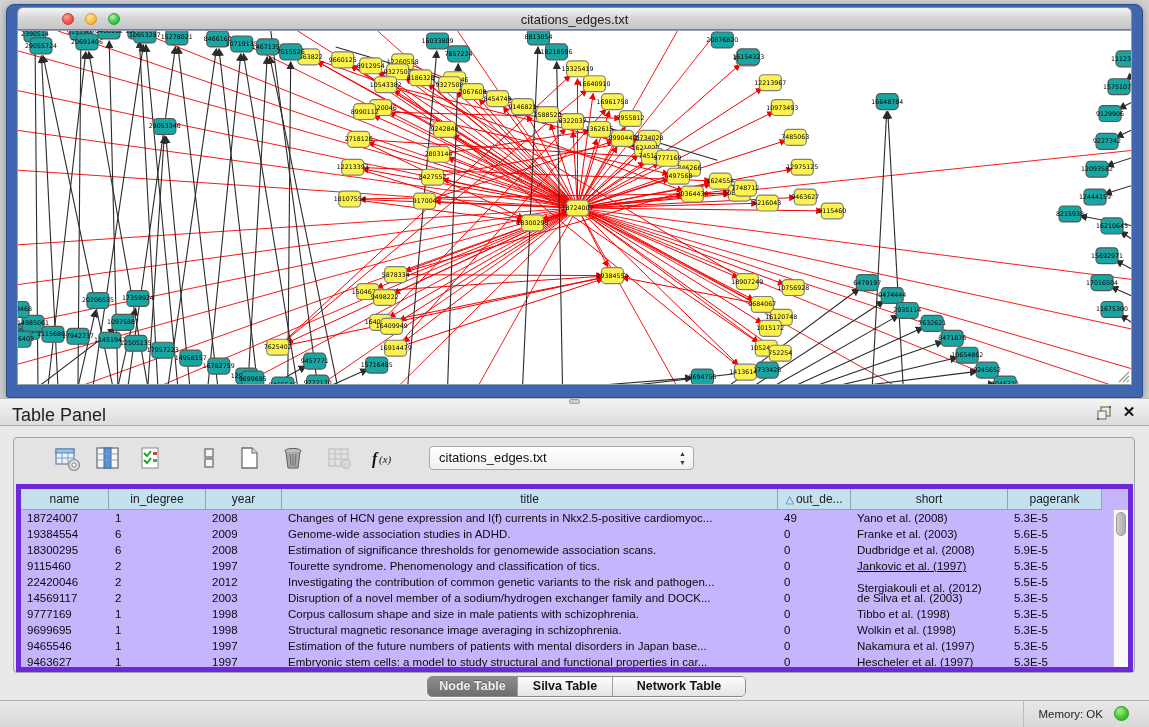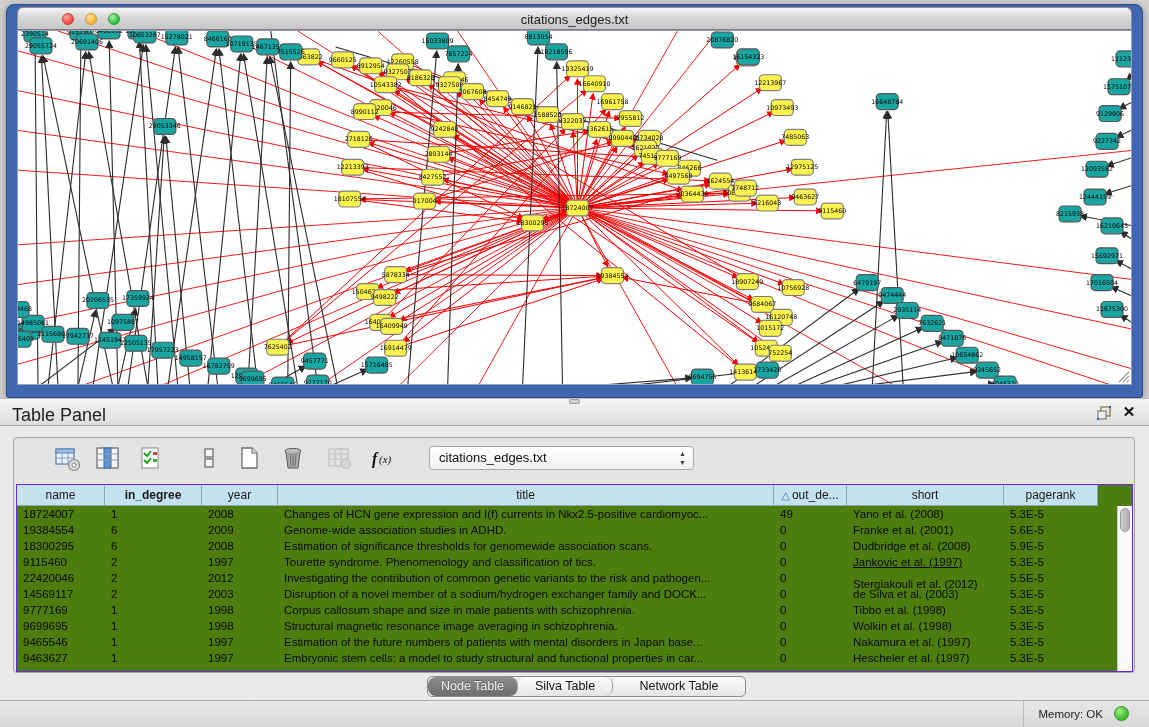--- a/index.html
+++ b/index.html
@@ -38,40 +38,40 @@
     background:#e3e3e3; border:1px solid #a3a3a3; border-radius:4px; }
   #toolbar { position:absolute; left:0; top:5px; height:34px; width:100%; }
   .tb-icon { position:absolute; top:2px; width:28px; height:28px; cursor:default; }
   #combo { position:absolute; left:415px; top:3px; width:265px; height:24px;
     background:linear-gradient(#ffffff,#f0f0f0); border:1px solid #a9a9a9; border-radius:4px;
     font-size:13px; color:#111; line-height:22px; padding-left:9px; }
   #combo .stepper { position:absolute; right:7px; top:2px; font-size:7px; line-height:9px;
     color:#3a3a3a; text-align:center; }
 
   #viewport { position:absolute; left:2px; top:46px; width:1117px; height:188px;
-    background:#4d7c0f; border:1px solid #6d28d9; overflow:hidden; }
+    background:#c4b5fd; border:5px solid #6d28d9; overflow:hidden; }
   #thead { position:absolute; left:0; top:0; height:21px; display:flex; }
   .th { height:21px; background:#c4e1ee; border-right:1px solid #8fa6b0; border-bottom:1px solid #8fa6b0;
     font-size:12px; color:#1b1b1b; text-align:center; line-height:20px; overflow:hidden; white-space:nowrap; }
   .th:first-child { border-left:none; }
   .sort-tri { color:#3a76b0; font-size:11px; margin-right:2px; }
   #tbody { position:absolute; left:0; top:21px; }
   .tr { display:flex; height:16px; }
   .td { height:16px; font-size:11.5px; color:#0a0a0a; line-height:16px; padding-left:6px;
     overflow:hidden; white-space:nowrap; }
   #vscroll { position:absolute; right:0; top:21px; bottom:0; width:15px;
     background:#fafafa; border-left:1px solid #cccccc; }
   #vthumb { position:absolute; left:2px; top:2px; width:10px; height:24px; border-radius:6px;
     background:linear-gradient(90deg,#cfcfcf,#ababab); border:1px solid #9a9a9a; }
 
   #tabs { position:absolute; left:427px; top:250px; height:21px; display:flex;
     border:1px solid #8a8a8a; border-radius:5px; overflow:hidden;
     box-shadow:0 1px 1px rgba(255,255,255,.8), inset 0 1px 0 rgba(255,255,255,.5); }
-  .tab { height:100%; font-size:12.5px; font-weight:400; color:#141414; text-align:center;
-    line-height:19px; background:linear-gradient(#fdfdfd,#e4e4e4); border-right:1px solid #a0a0a0;border-radius:8px; }
+  .tab { height:100%; font-size:12.5px; font-weight:700; color:#141414; text-align:center;
+    line-height:19px; background:linear-gradient(#fdfdfd,#e4e4e4); border-right:1px solid #a0a0a0; }
   .tab:last-child { border-right:none; }
   .tab.sel { background:linear-gradient(#8d8d8d,#6e6e6e); color:#efefef; text-shadow:0 -1px 0 rgba(0,0,0,.3); }
 
   #statusbar { position:absolute; left:0; top:700px; width:1149px; height:27px;
     background:linear-gradient(#e8e8e8,#d8d8d8); border-top:1px solid #b0b0b0; }
   #statusbar .vdiv { position:absolute; left:1023px; top:0; width:1px; height:100%; background:#bcbcbc; }
   #mem-label { position:absolute; right:46px; top:7px; font-size:11.5px; color:#1e1e1e; }
   #mem-led { position:absolute; right:20px; top:5px; width:15px; height:15px; border-radius:50%;
     background:radial-gradient(circle at 35% 30%, #a8ef84, #44c233 60%, #2ea022);
     border:1px solid #2f9426; }
@@ -615,21 +615,21 @@
       </svg>
       <div id="combo">
         <span>citations_edges.txt</span>
         <span class="stepper">▲<br>▼</span>
       </div>
     </div>
 
     <div id="viewport">
       <div id="thead">
           <div class="th" style="width: 88px;">name</div>
-          <div class="th" style="width: 97px; font-weight: bold;">in_degree</div>
+          <div class="th" style="width: 97px;">in_degree</div>
           <div class="th" style="width: 76px;">year</div>
           <div class="th" style="width: 496px;">title</div>
           <div class="th" style="width: 73px;"><span class="sort-tri">△</span>out_de...</div>
           <div class="th" style="width: 157px;">short</div>
           <div class="th" style="width: 94px;">pagerank</div>
         </div>
       <div id="tbody">
           <div class="tr">
             <div class="td" style="width: 88px;">18724007</div>
             <div class="td" style="width: 97px;">1</div>
@@ -638,21 +638,21 @@
             <div class="td" style="width: 73px;">49</div>
             <div class="td" style="width: 157px;">Yano et al. (2008)</div>
             <div class="td" style="width: 94px;">5.3E-5</div>
           </div>
           <div class="tr">
             <div class="td" style="width: 88px;">19384554</div>
             <div class="td" style="width: 97px;">6</div>
             <div class="td" style="width: 76px;">2009</div>
             <div class="td" style="width: 496px;">Genome-wide association studies in ADHD.</div>
             <div class="td" style="width: 73px;">0</div>
-            <div class="td" style="width: 157px;">Franke et al. (2001)</div>
+            <div class="td" style="width: 157px;">Franke et al. (2003)</div>
             <div class="td" style="width: 94px;">5.6E-5</div>
           </div>
           <div class="tr">
             <div class="td" style="width: 88px;">18300295</div>
             <div class="td" style="width: 97px;">6</div>
             <div class="td" style="width: 76px;">2008</div>
             <div class="td" style="width: 496px;">Estimation of significance thresholds for genomewide association scans.</div>
             <div class="td" style="width: 73px;">0</div>
             <div class="td" style="width: 157px;">Dudbridge et al. (2008)</div>
             <div class="td" style="width: 94px;">5.9E-5</div>

